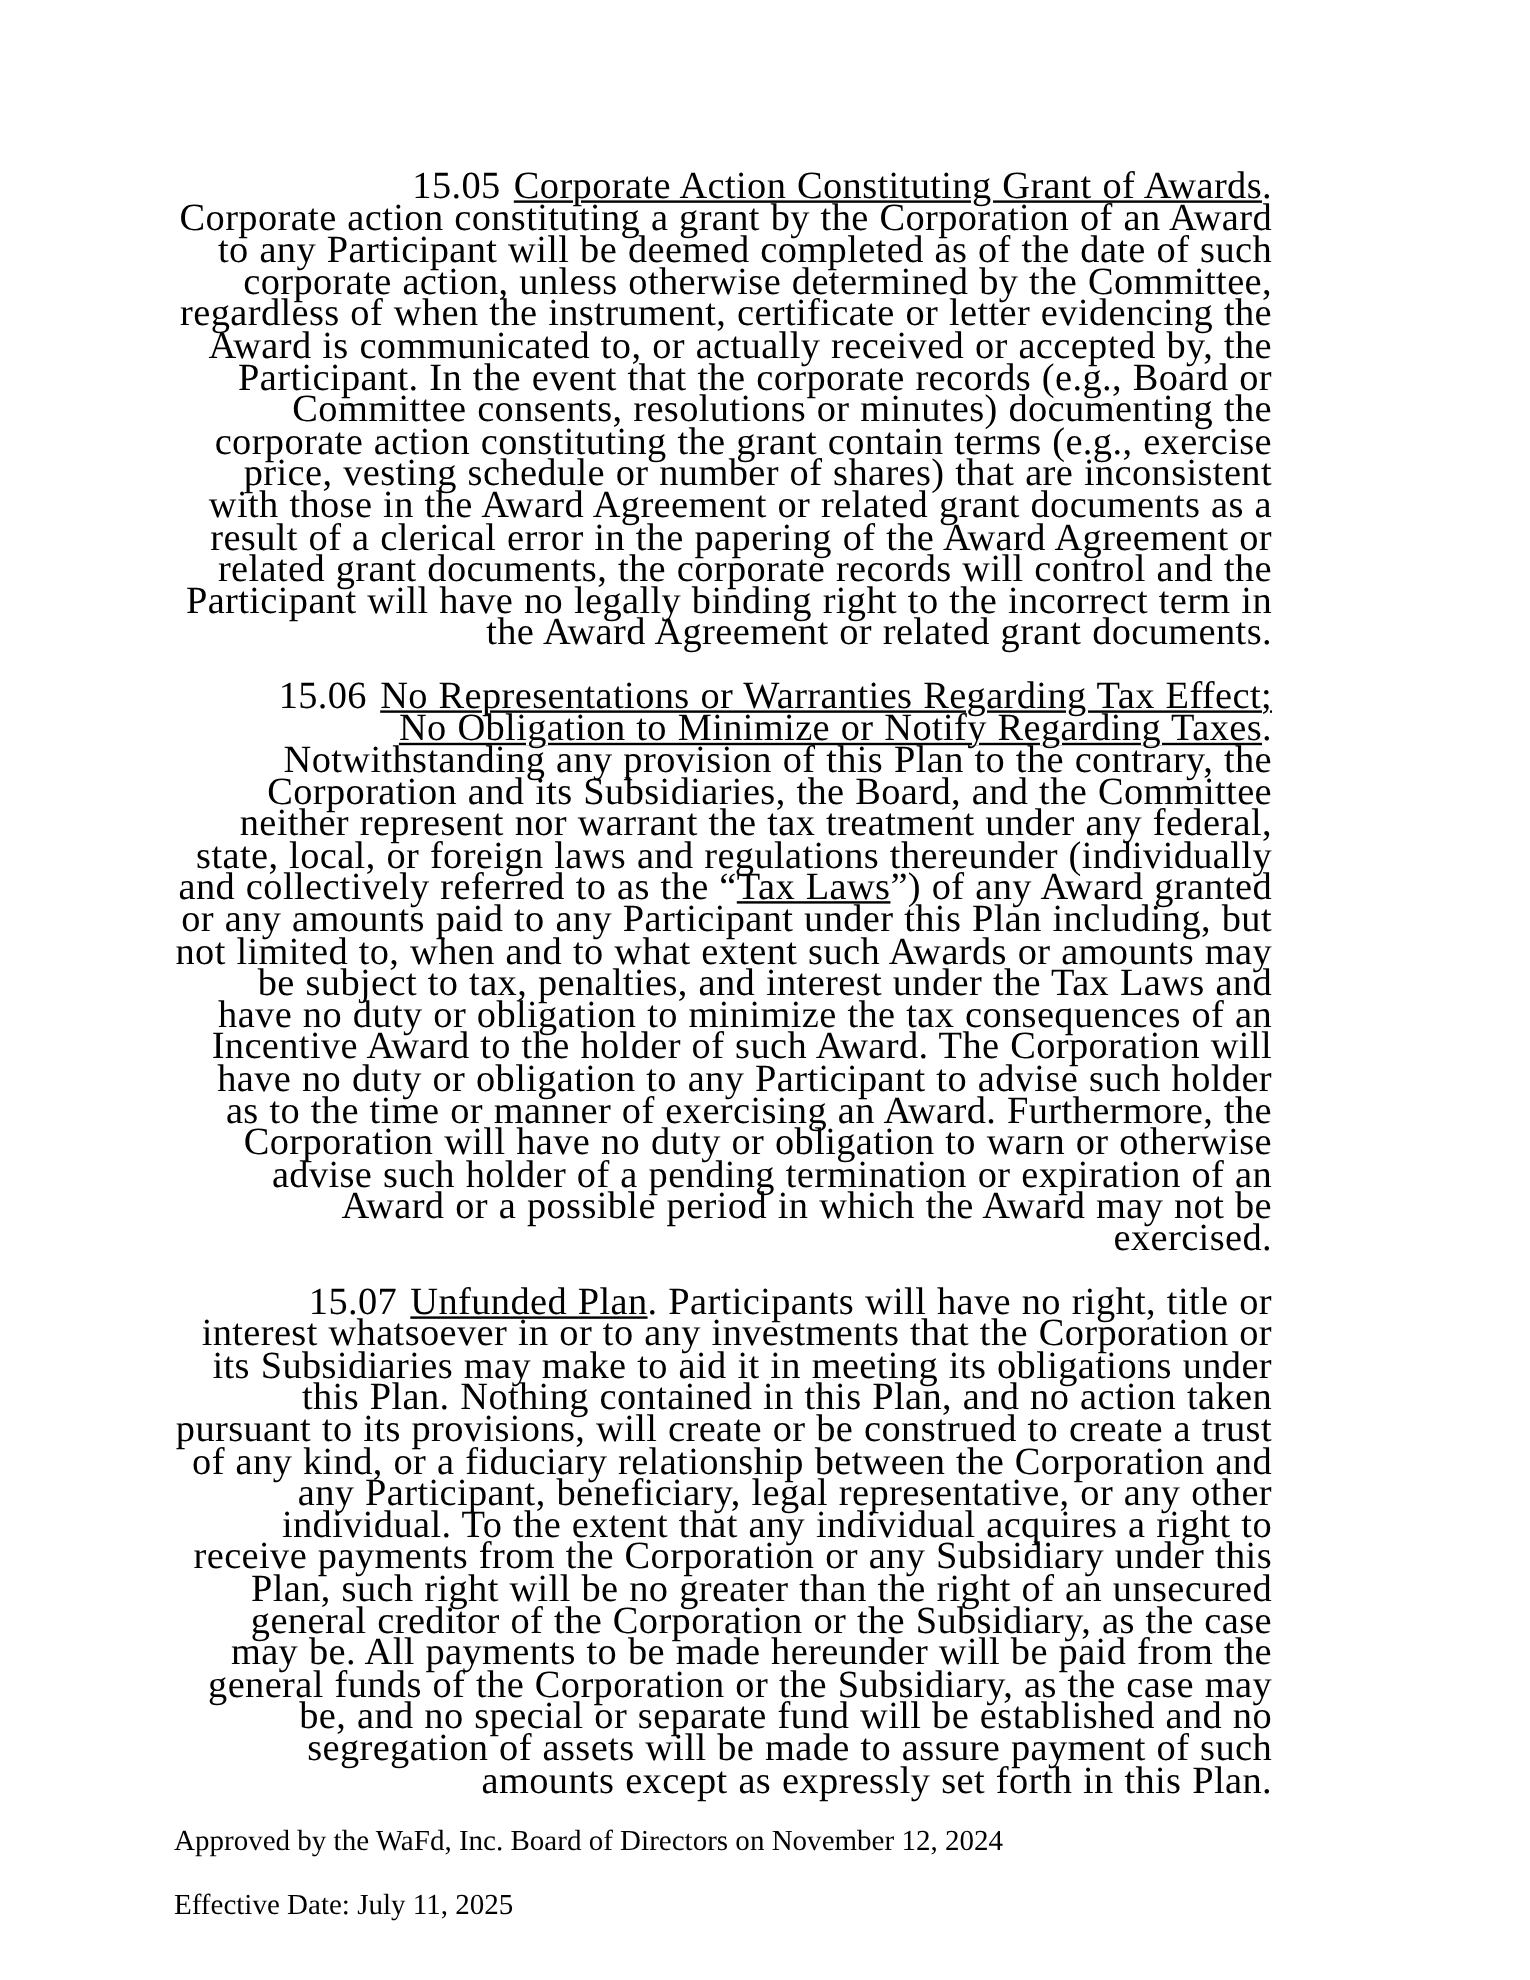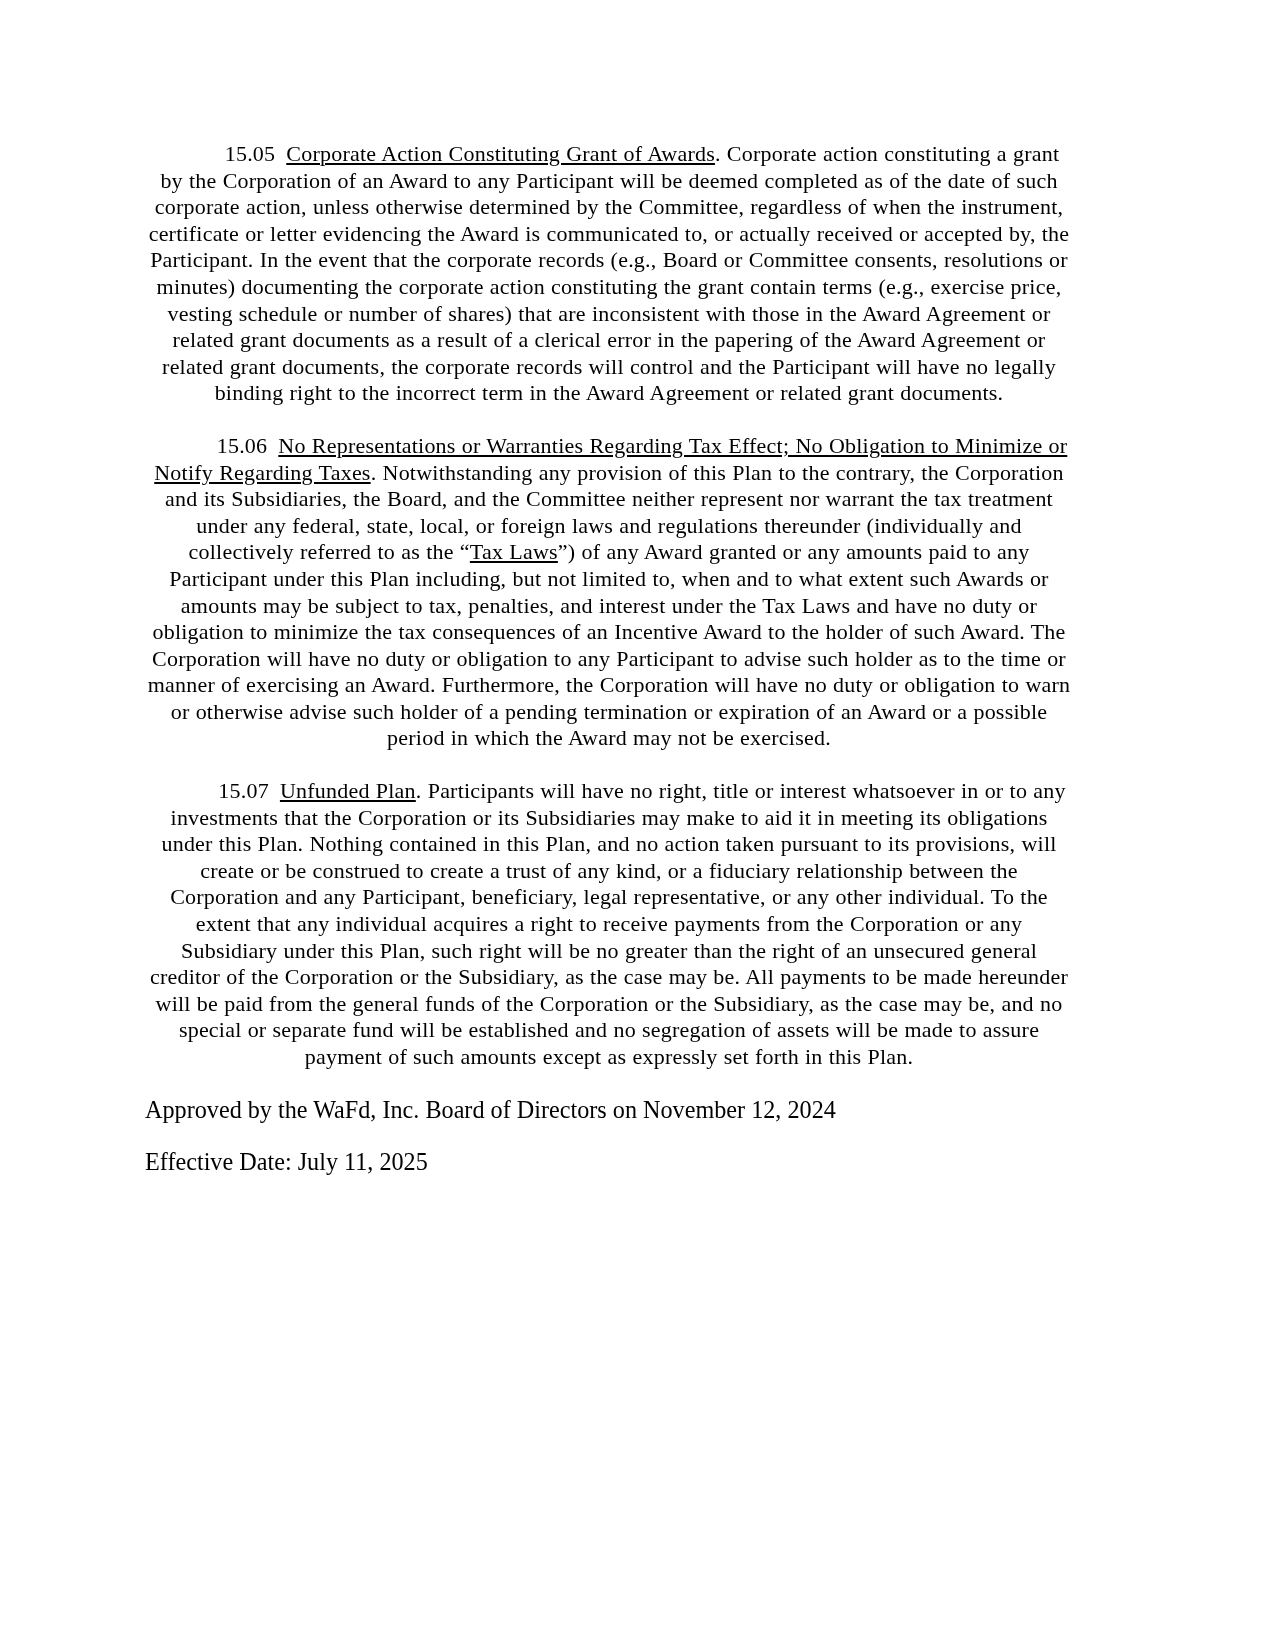--- a/index.html
+++ b/index.html
@@ -25,24 +25,24 @@
     background: #ffffff;
     overflow: hidden;
   }
   .content {
     position: absolute;
     left: 145px;
     top: 141px;
     width: 928px;
   }
   .para {
-    font-size: 22px;
+    font-size: 32px;
     line-height: 26.6px;
-    text-align: center;
-    margin: 0 0 26px 0;
+    text-align: right;
+    margin: 0 13px 26px 0;
     letter-spacing: 0.01em;
     word-spacing: 0.02em;
     hyphens: none;
   }
   .indent {
     display: inline-block;
     width: 66px;
   }
   .gap-sm {
     display: inline-block;

